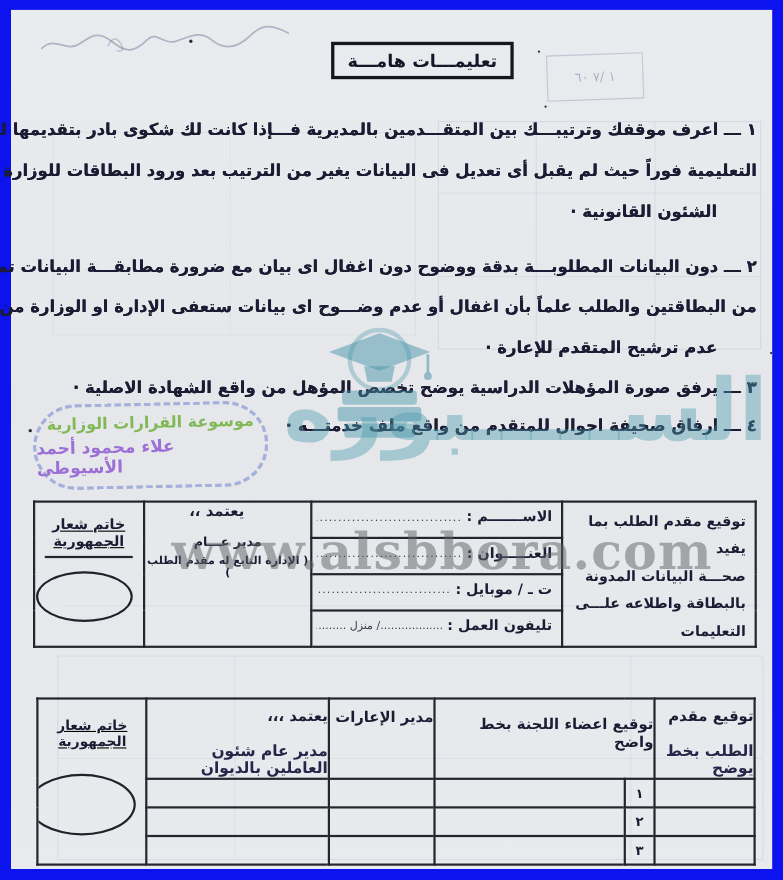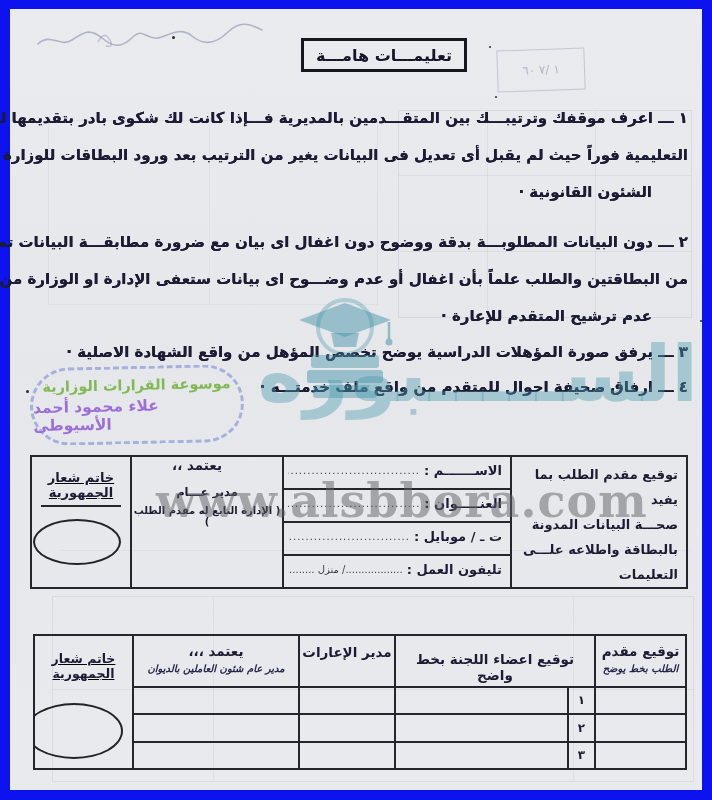--- a/index.html
+++ b/index.html
@@ -121,22 +121,22 @@
   .t1-approve .a3 { font-size: 10px; font-weight: bold; margin-top: 6px; }
   .stamp-cell { padding: 9px; text-decoration: underline; }
   .stamp-head { font-size: 13px; font-weight: bold; color: #1b1b33; text-align: center; padding: 4px 0 5px; border-bottom: 2px solid #25252e; }
   .ellipse { border: 2.5px solid #22222b; border-radius: 50%; margin: 12px auto 0; }
   .e1 { width: 88px; height: 46px; }
   .e2 { width: 98px; height: 56px; margin-top: 22px; }
 
   .t2 { left: 33px; top: 634px; width: 652px; }
   .t2 tr.hdr { height: 48px; }
   .t2 tr.bodyrow { height: 26px; }
-  .t2 .hc { text-align: center; color: #1b1b33; font-weight: bold; padding-top: 7px; }
-  .t2 .hc .sub { font-size: 10px; margin-top: 4px; font-weight: bold; color: #26264a; font-style: italic; }
+  .t2 .hc { color: #1b1b33; font-weight: bold; padding-top: 7px; }
+  .t2 .hc .sub { font-size: 14px; margin-top: 16px; font-weight: bold; color: #26264a; }
   .t2 .hc .main { font-size: 13.5px; }
   .t2 .committee { font-size: 13.5px; padding-top: 15px; }
   .t2 .loans { font-size: 13.5px; padding-top: 8px; }
   .t2 .numcell { font-size: 12px; font-weight: bold; color: #1b1b33; text-align: center; vertical-align: middle; }
   .t2 .stamp-head2 { font-size: 12.5px; font-weight: bold; color: #1b1b33; text-align: center; padding-top: 6px; }
 </style>
 </head>
 <body>
 
 <div class="page">

